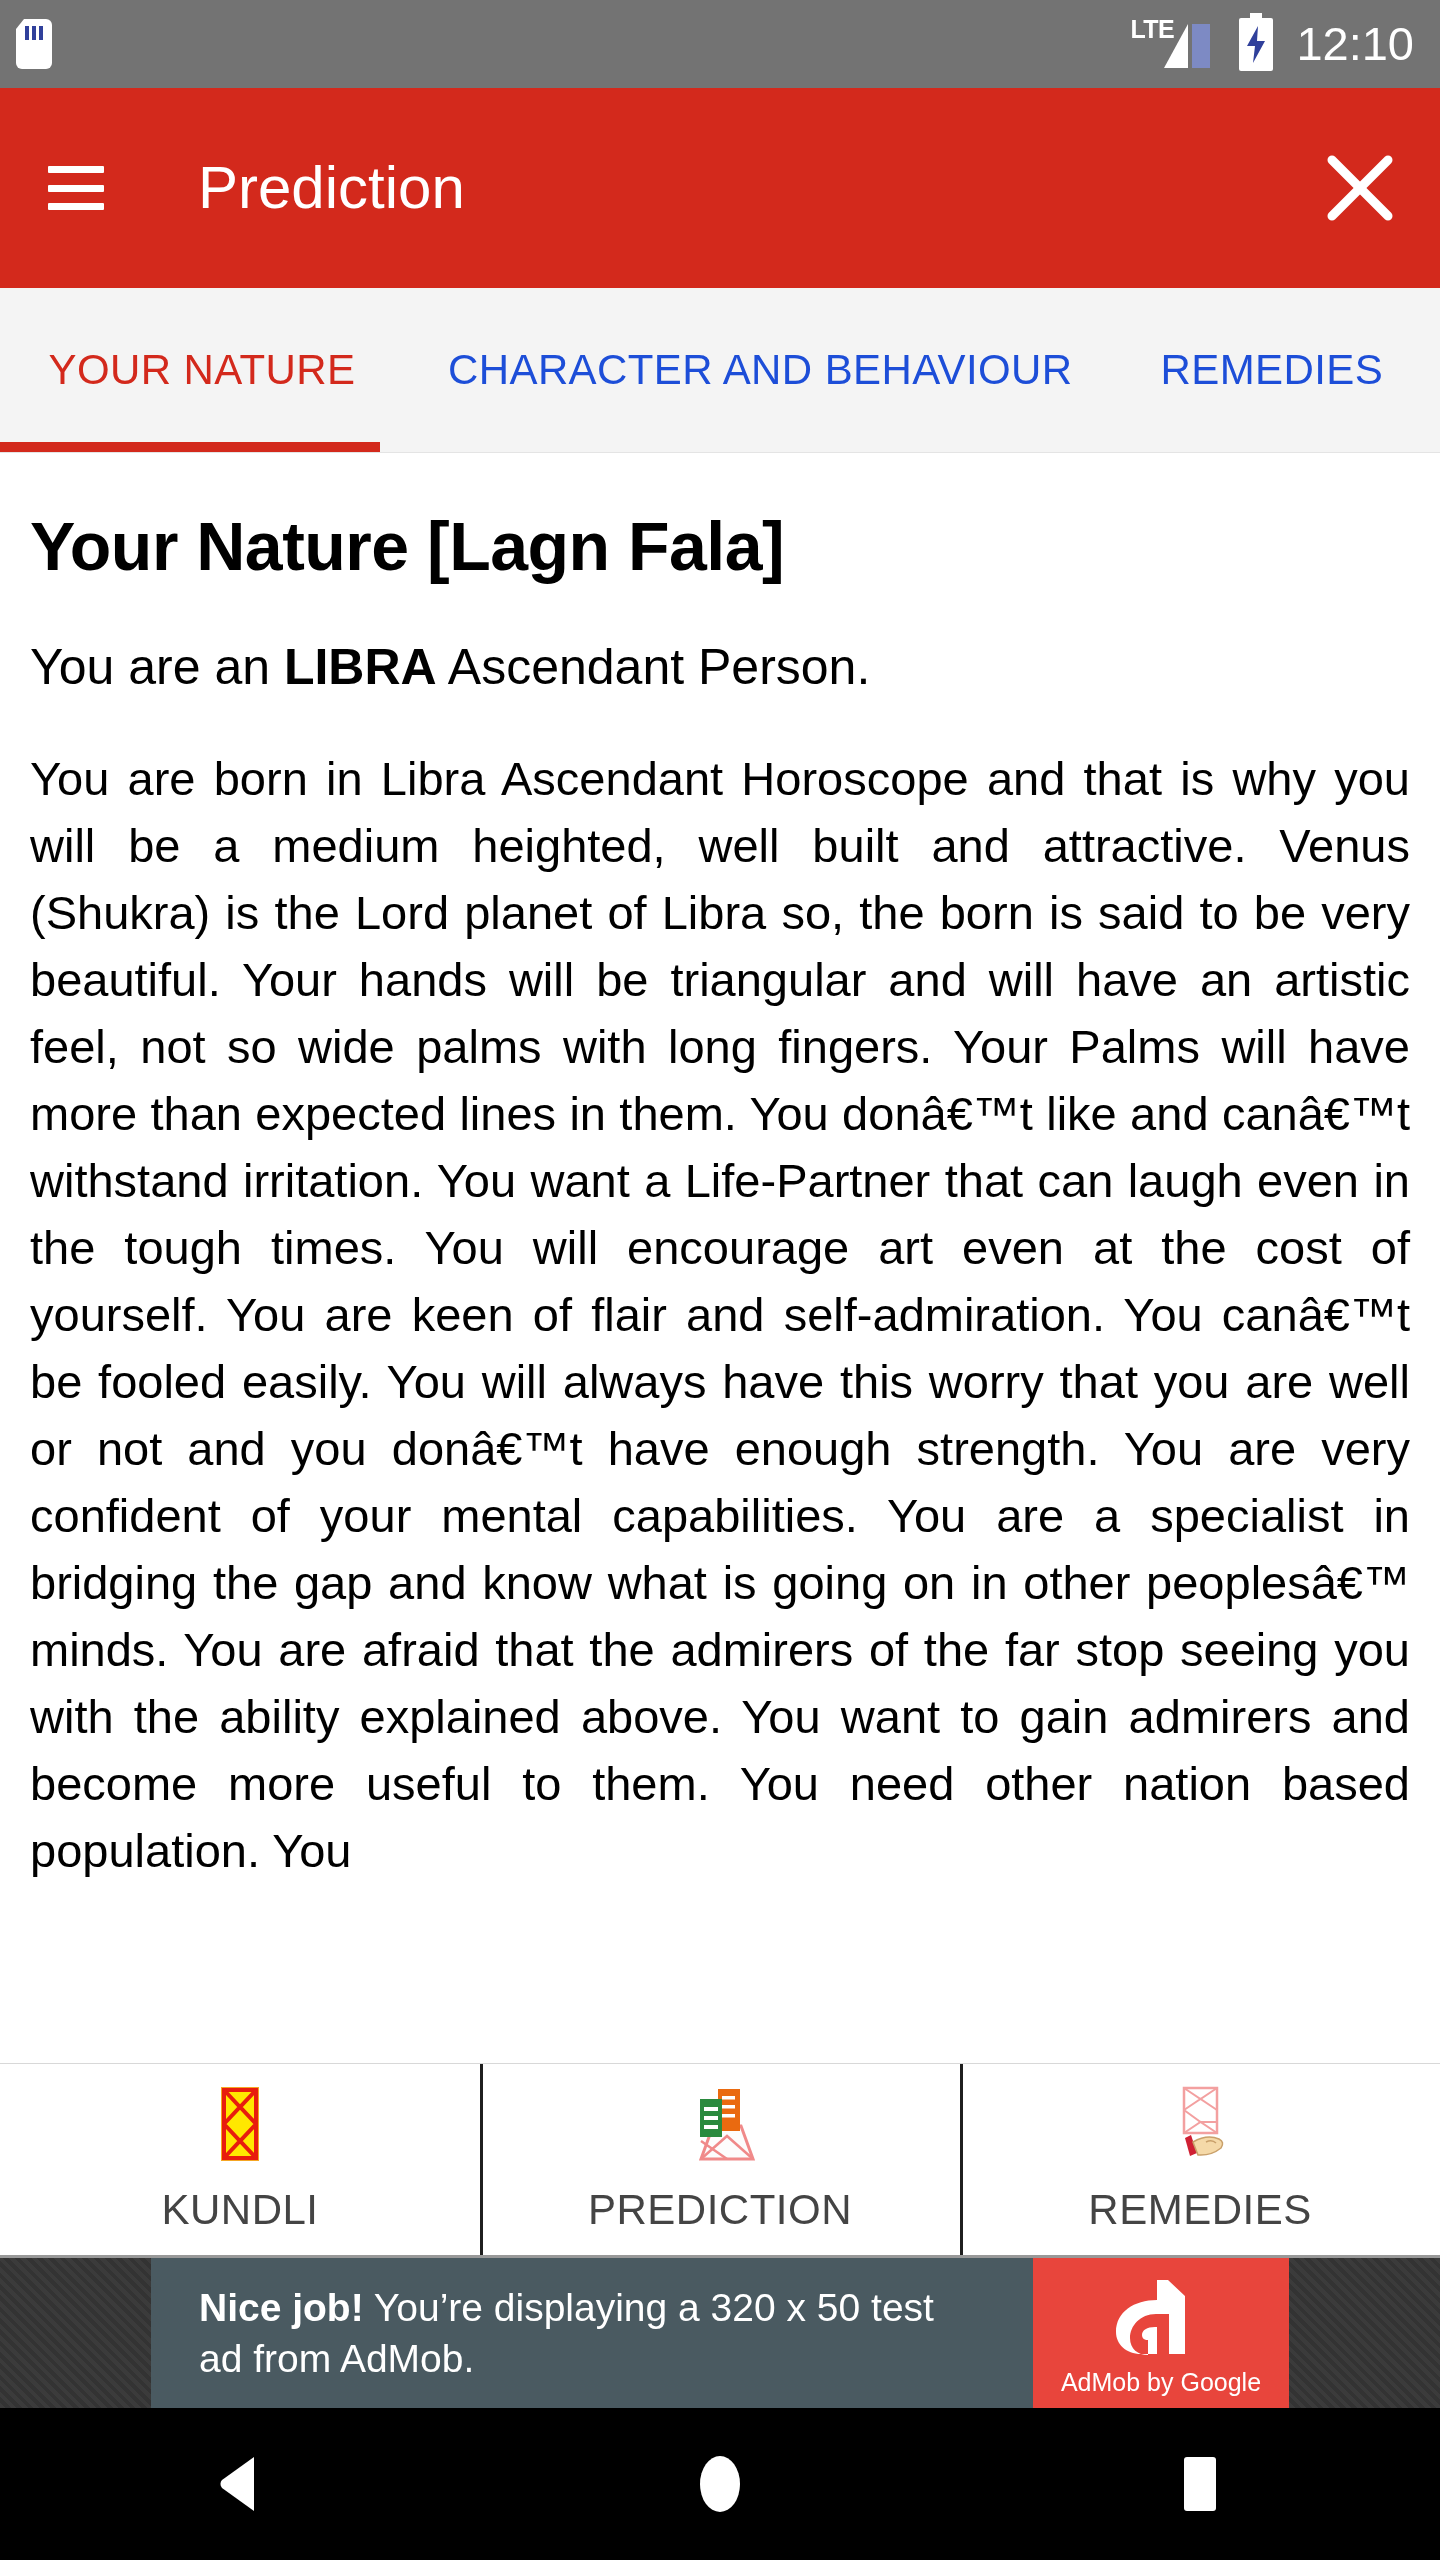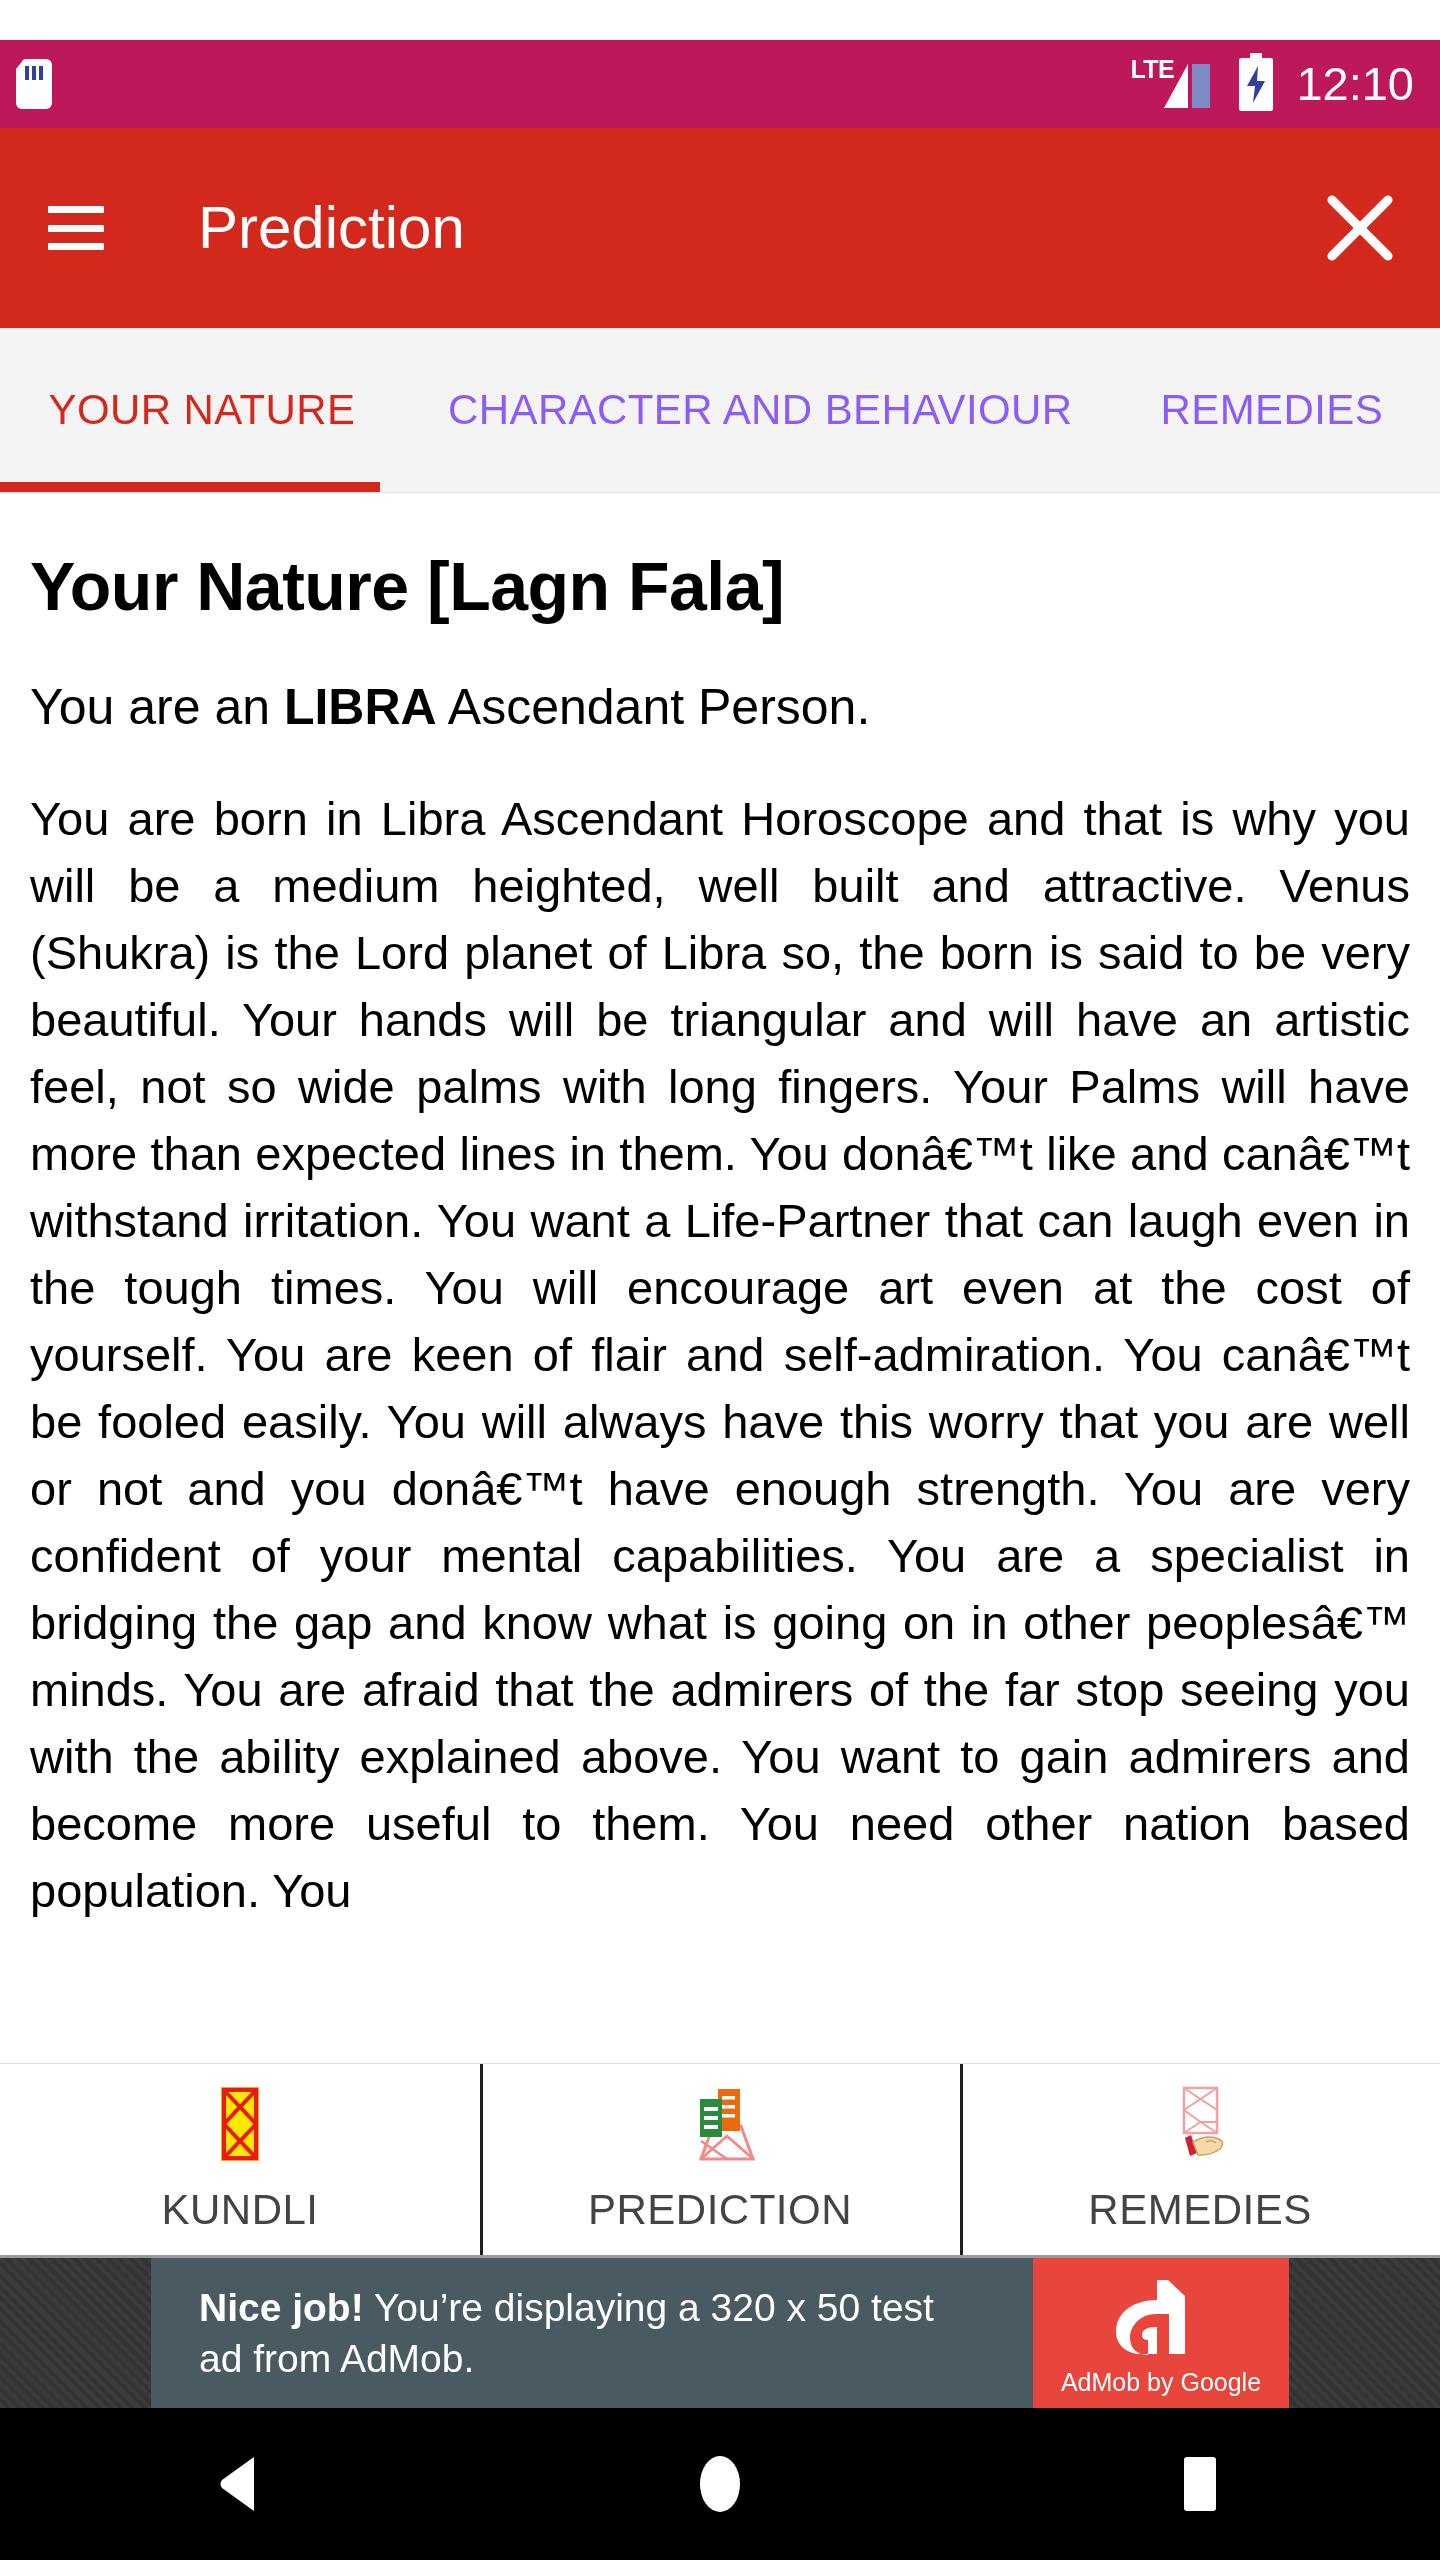--- a/index.html
+++ b/index.html
@@ -12,25 +12,24 @@
   #screen {
     position: relative;
     width: 1440px; height: 2560px;
     display: flex; flex-direction: column;
     background: #ffffff;
   }
 
   
   .statusbar {
     height: 88px; flex: 0 0 88px;
-    background: #be185d;
+    background: #737373;
     display: flex; align-items: center;
     padding: 0 26px 0 16px;
     color: #ffffff;
-    margin-top: 40px;
   }
   .sb-left { display: flex; align-items: center; gap: 10px; }
   .sb-spacer { flex: 1 1 auto; }
   .sb-right { display: flex; align-items: center; gap: 20px; }
   .sim-icon { width: 36px; height: 50px; position: relative; display:block; }
   .sb-lte-wrap { position: relative; width: 86px; height: 56px; }
   .lte-text {
     position: absolute; left: 0; top: 0;
     font-size: 25px; font-weight: bold; letter-spacing: -0.5px;
     line-height: 26px; color: #ffffff;
@@ -71,21 +70,21 @@
   }
   .tab {
     display: flex; align-items: center; justify-content: center;
     position: relative; cursor: pointer;
     padding: 0 44px;
     flex: 0 0 auto;
     white-space: nowrap;
   }
   .tab .tab-label {
     font-size: 42px; font-weight: 400; letter-spacing: 0.4px;
-    color: #8b5cf6;
+    color: #1d4ed8;
   }
   .tab.active { width: 404px; padding: 16px; }
   .tab.active .tab-label { color: #d3291c; }
   .tab.active::after {
     content: ""; position: absolute; left: 0; right: 24px; bottom: 0;
     height: 10px; background: #d3291c;
   }
 
   
   .content {

